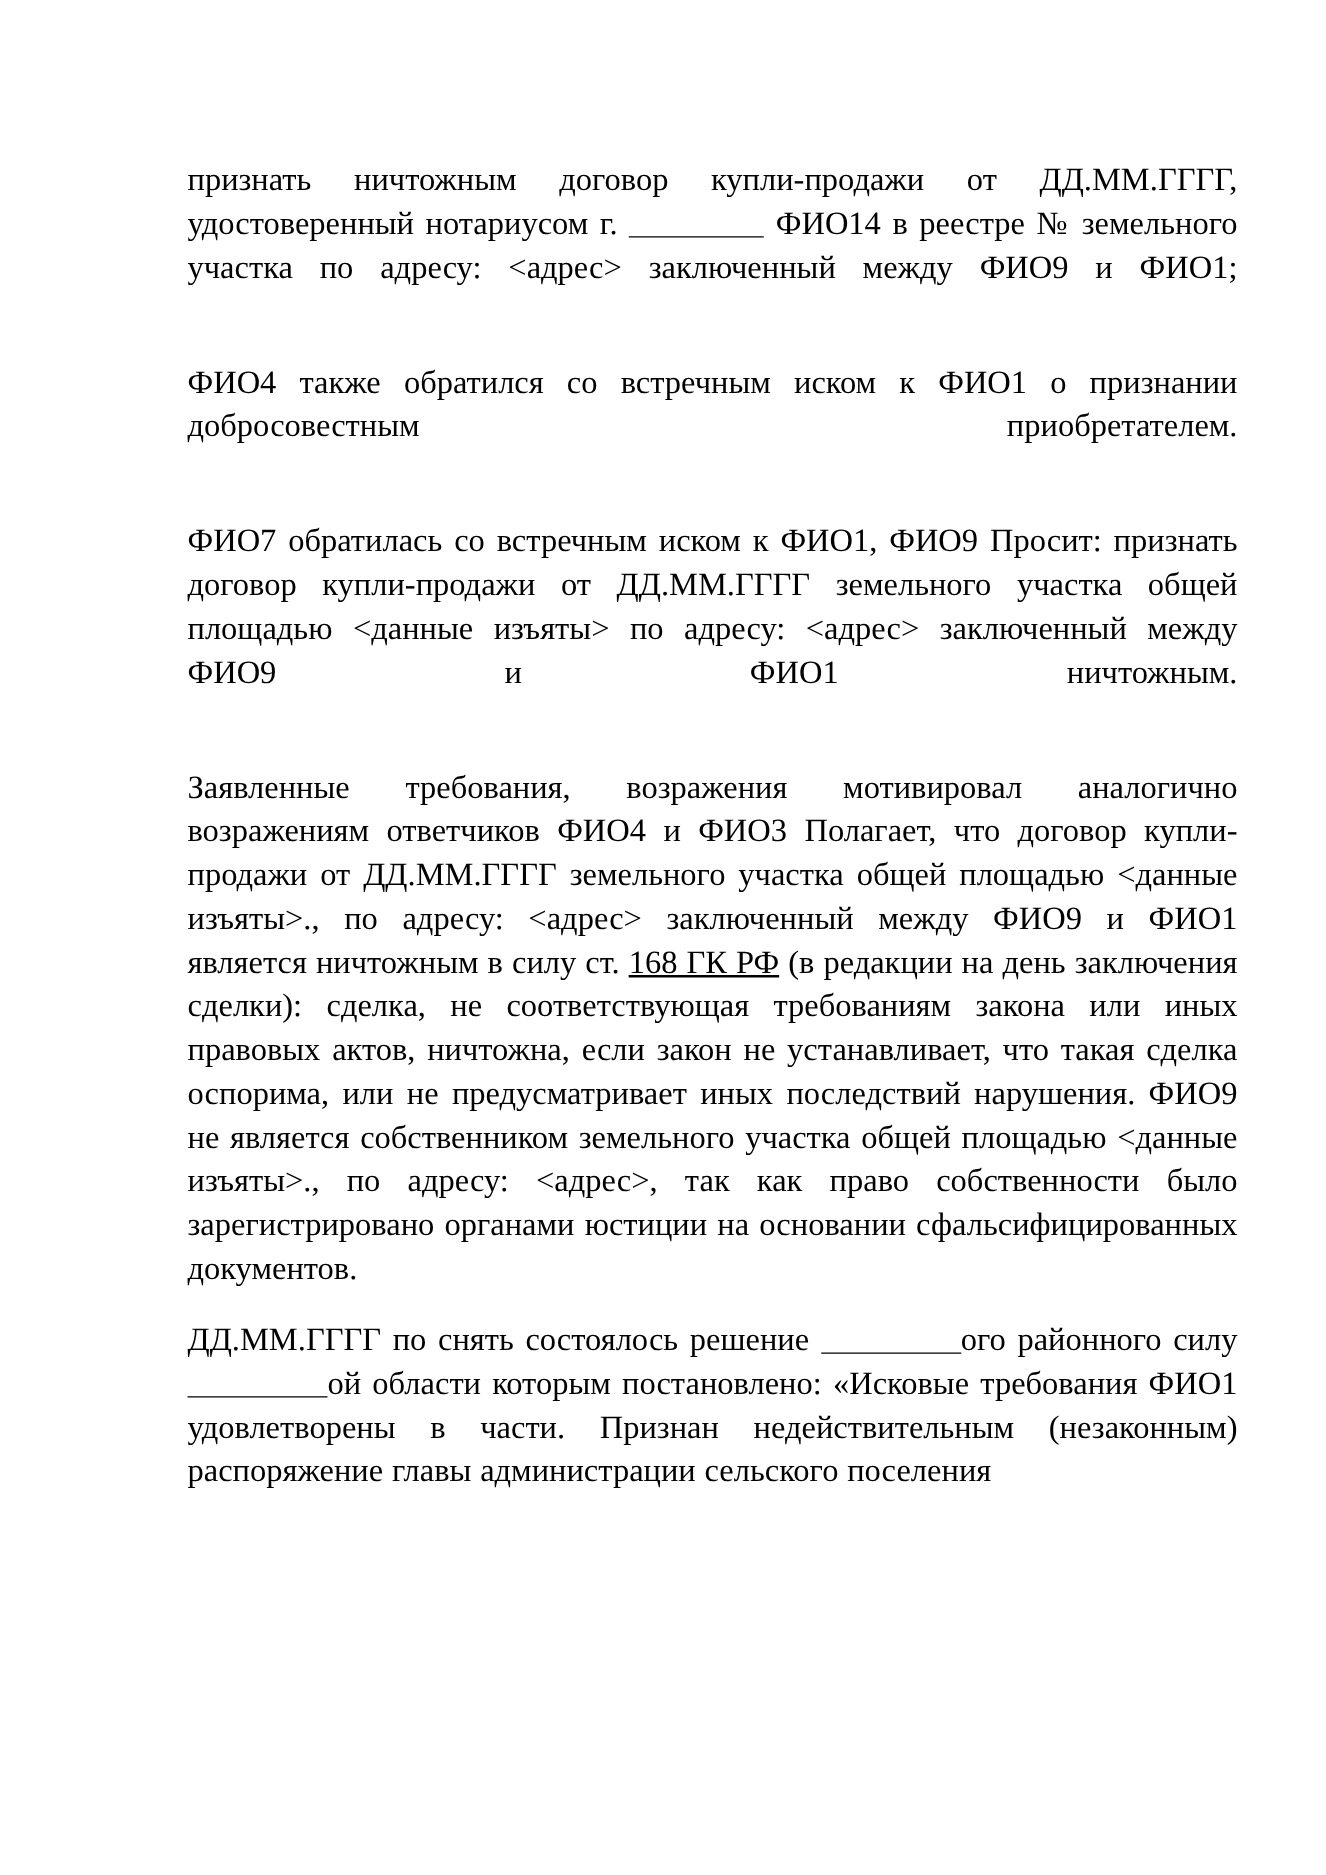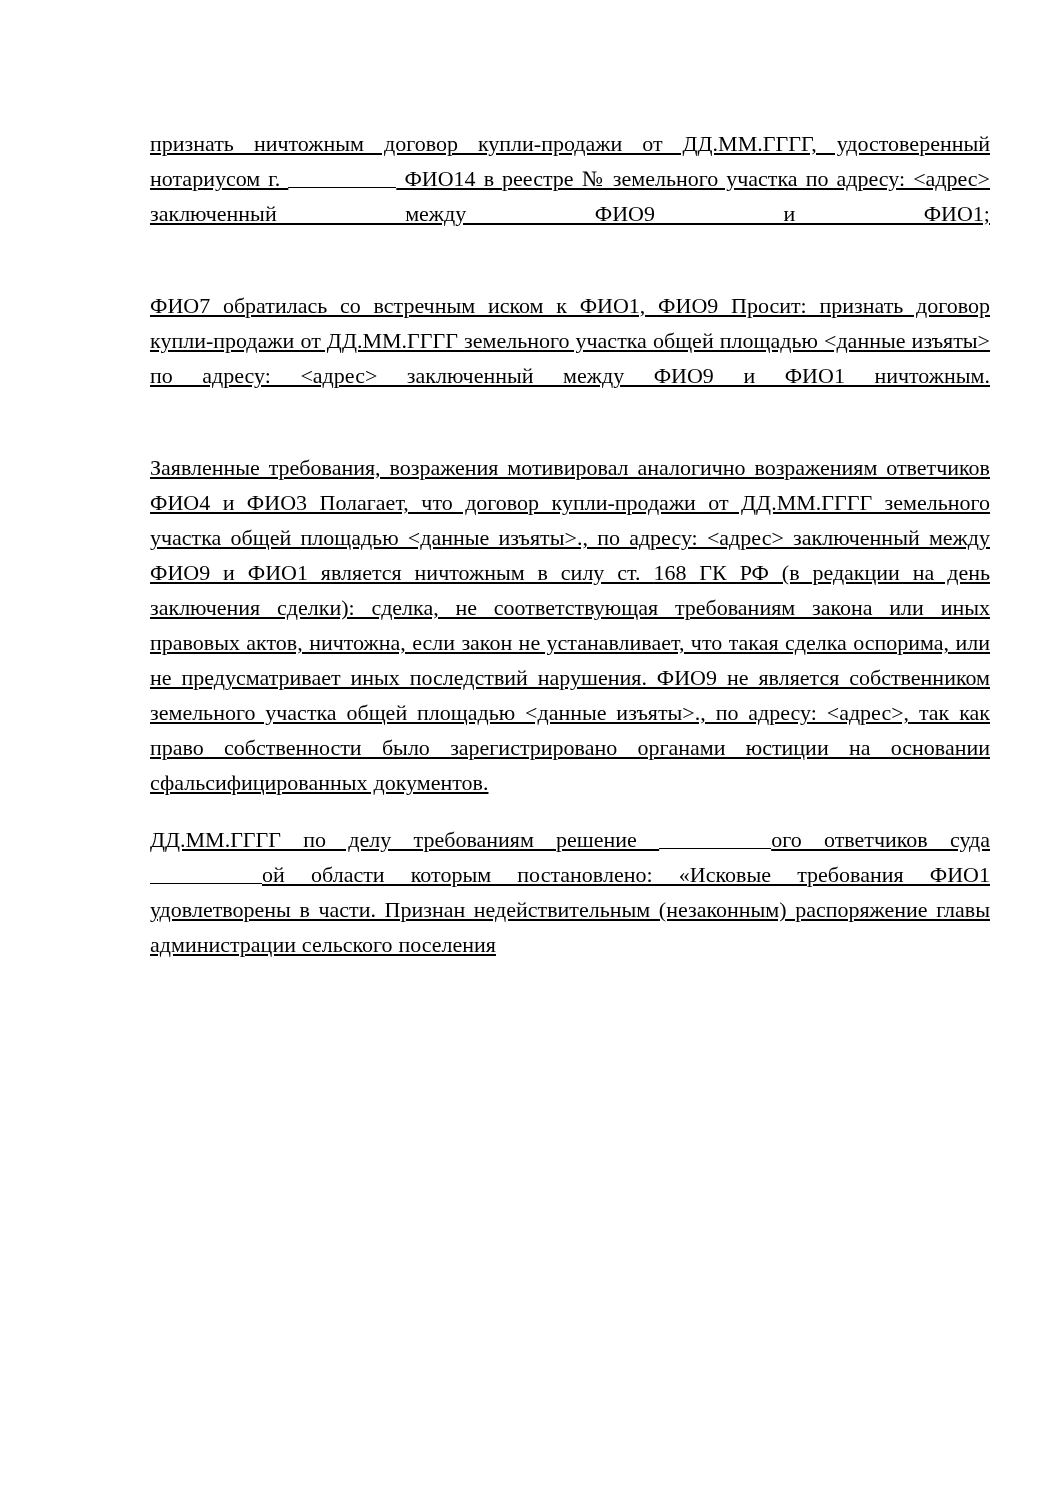--- a/index.html
+++ b/index.html
@@ -22,28 +22,27 @@
     background: #ffffff;
     box-sizing: border-box;
   }
   .doc-body {
     position: absolute;
     left: 150px;
     top: 126px;
     width: 840px;
   }
   .para {
-    font-size: 22px;
+    font-size: 26px;
     line-height: 35px;
     text-align: justify;
     text-justify: inter-word;
     margin: 0 0 22px 0;
     hyphens: none;
     word-spacing: 0.02em;
-    text-decoration: underline;
   }
   .para.last {
     margin-bottom: 0;
   }
   
   .para.full-justify:after {
     content: "";
     display: inline-block;
     width: 100%;
   }
@@ -67,27 +66,30 @@
 <div class="page">
   <div class="doc-body">
 
     <p class="para full-justify">
       <span>признать ничтожным договор купли-продажи от ДД.ММ.ГГГГ, удостоверенный нотариусом г. </span><span class="blank blank-sm"></span><span> ФИО14 в реестре № земельного участка по адресу: &lt;адрес&gt; заключенный между ФИО9 и ФИО1;</span>
     </p>
 
 
 
 
+    <p class="para full-justify">
+      <span>ФИО4 также обратился со встречным иском к ФИО1 о признании добросовестным приобретателем.</span>
+    </p>
 
     <p class="para full-justify">
       <span>ФИО7 обратилась со встречным иском к ФИО1, ФИО9 Просит: признать договор купли-продажи от ДД.ММ.ГГГГ земельного участка общей площадью &lt;данные изъяты&gt; по адресу: &lt;адрес&gt; заключенный между ФИО9 и ФИО1 ничтожным.</span>
     </p>
 
     <p class="para">
       <span>Заявленные требования, возражения мотивировал аналогично возражениям ответчиков ФИО4 и ФИО3 Полагает, что договор купли-продажи от ДД.ММ.ГГГГ земельного участка общей площадью &lt;данные изъяты&gt;., по адресу: &lt;адрес&gt; заключенный между ФИО9 и ФИО1 является ничтожным в силу ст. </span><span class="law-ref">168 ГК РФ</span><span> (в редакции на день заключения сделки): сделка, не соответствующая требованиям закона или иных правовых актов, ничтожна, если закон не устанавливает, что такая сделка оспорима, или не предусматривает иных последствий нарушения. ФИО9 не является собственником земельного участка общей площадью &lt;данные изъяты&gt;., по адресу: &lt;адрес&gt;, так как право собственности было зарегистрировано органами юстиции на основании сфальсифицированных документов.</span>
     </p>
 
     <p class="para last">
-      <span>ДД.ММ.ГГГГ по делу требованиям решение </span><span class="blank blank-md"></span><span>ого ответчиков суда </span><span class="blank blank-md"></span><span>ой области которым постановлено: «Исковые требования ФИО1 удовлетворены в части. Признан недействительным (незаконным) распоряжение главы администрации сельского поселения </span>
+      <span>ДД.ММ.ГГГГ по снять состоялось решение </span><span class="blank blank-md"></span><span>ого районного силу </span><span class="blank blank-md"></span><span>ой области которым постановлено: «Исковые требования ФИО1 удовлетворены в части. Признан недействительным (незаконным) распоряжение главы администрации сельского поселения </span>
     </p>
 
   </div>
 </div>
 
 </body></html>

